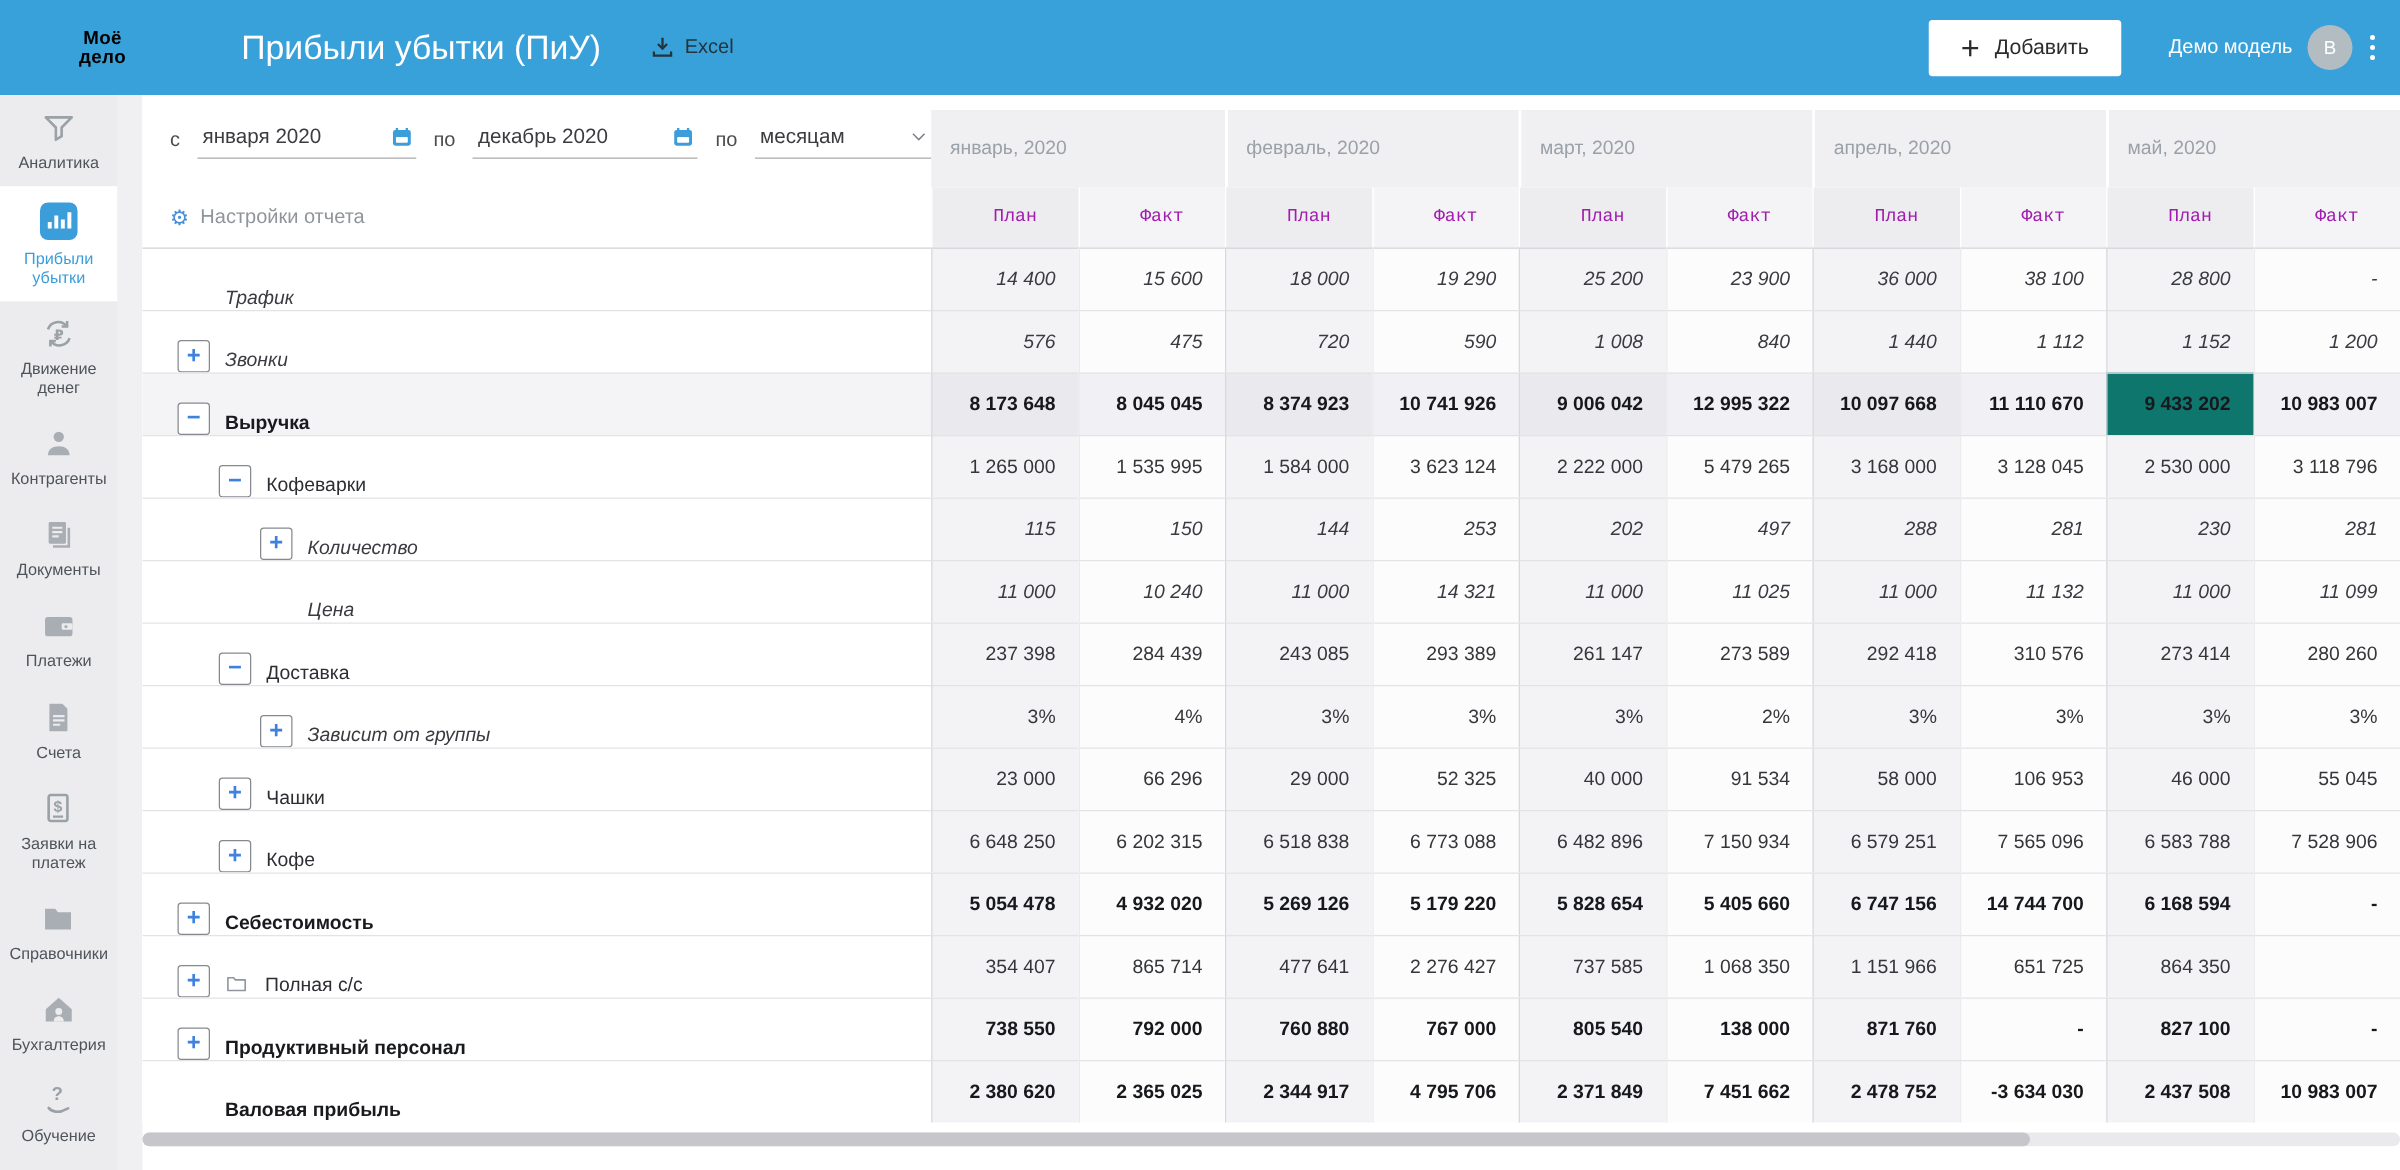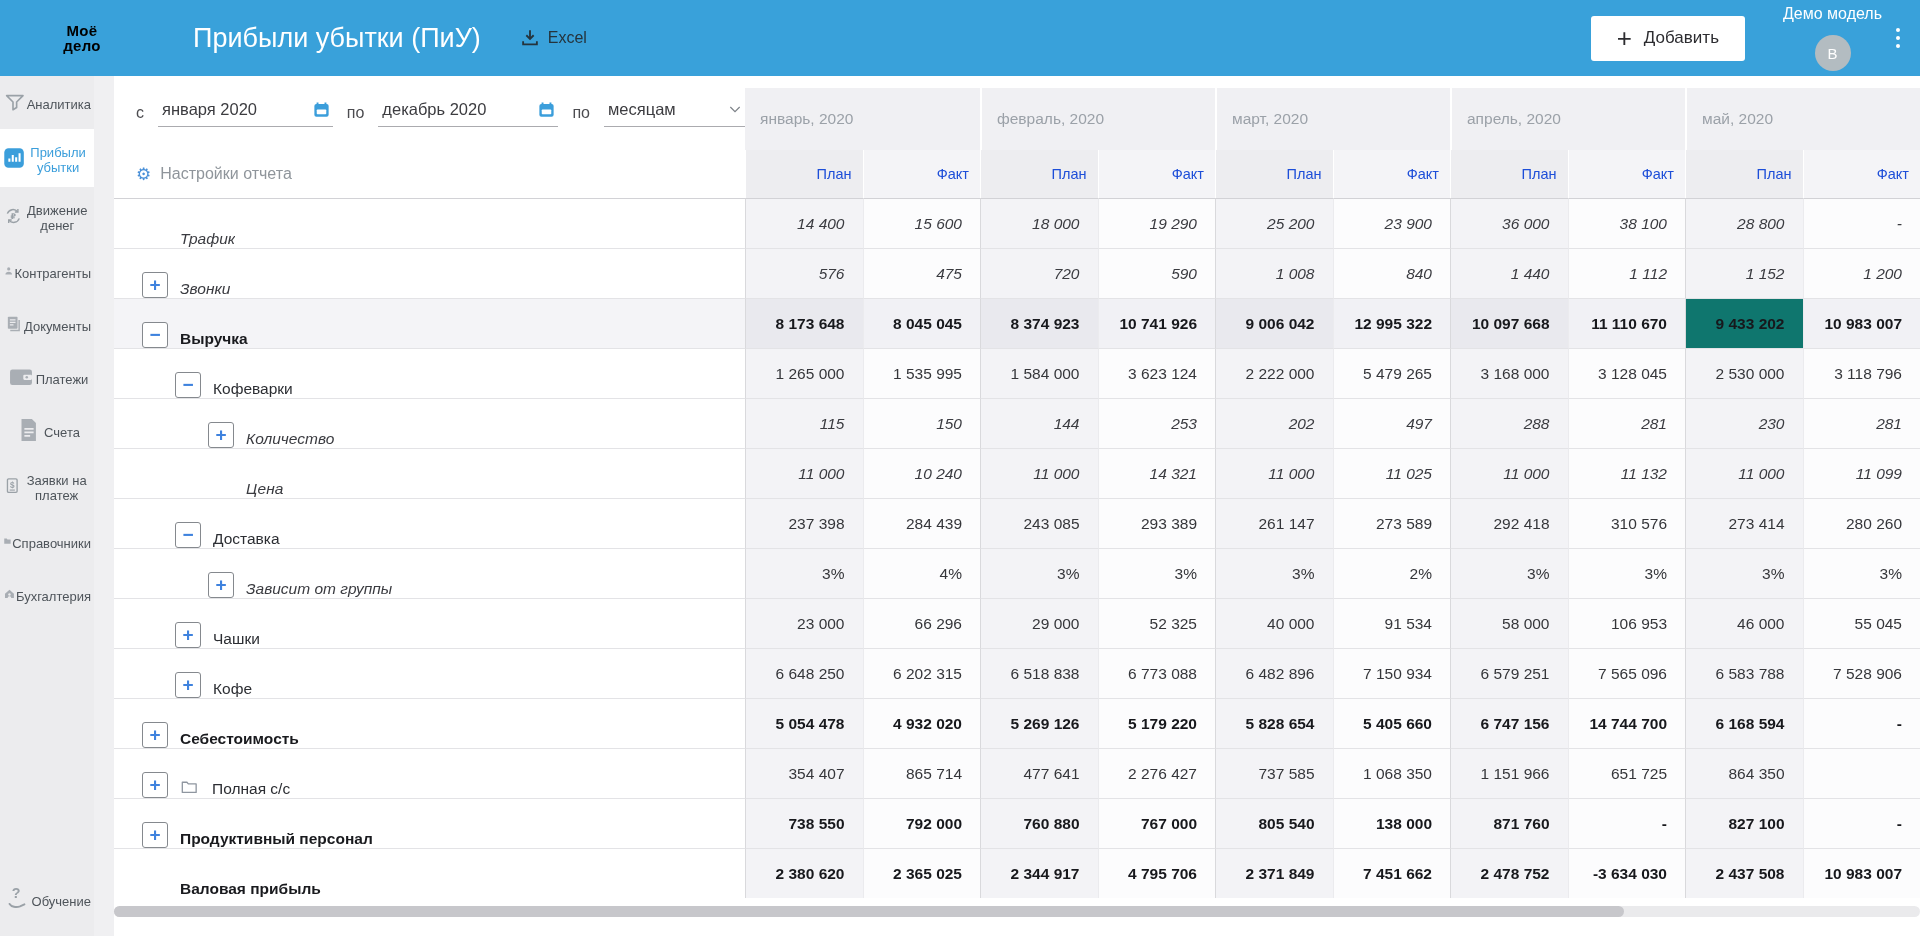--- a/index.html
+++ b/index.html
@@ -12,30 +12,30 @@
   .logo { width:94px; text-align:center; color:#000000; font-weight:bold;
     font-size:15px; line-height:15px; letter-spacing:.3px;margin-left:35px; }
   .page-title { color:#fff; font-size:27px; font-weight:500; margin-left:64px; white-space:nowrap; }
   .excel-btn { display:flex; align-items:center; gap:7px; margin-left:38px;
     color:#25333c; font-size:16px; cursor:pointer; }
   .tb-spacer { flex:1; }
   .add-btn { display:flex; align-items:center; gap:12px; background:#fff; border:none;
     border-radius:3px; height:45px; padding:0 26px; font-size:17px; color:#2c2c30;
     font-family:inherit; cursor:pointer; margin-right:38px; }
   .add-btn .plus { font-size:26px; font-weight:300; line-height:20px; color:#2c2c30; }
-  .account { display:flex; align-items:center; gap:12px; color:#fff; font-size:16px; cursor:pointer;flex-direction:column; }
+  .account { display:flex; align-items:center; gap:12px; color:#fff; font-size:16px; cursor:pointer; }
   .avatar { width:36px; height:36px; border-radius:50%; background:#b3bcc1; color:#fff;
     display:flex; align-items:center; justify-content:center; font-size:15px; }
   .kebab { display:flex; flex-direction:column; gap:4px; margin:0 20px 0 14px; cursor:pointer; }
   .kebab .dot { width:4px; height:4px; border-radius:50%; background:#fff; }
 
   
   .sidebar { position:absolute; left:0; top:76px; width:94px; height:860px;
     background:#ececee; display:flex; flex-direction:column; }
-  .side-item { display:flex; flex-direction:row; align-items:center; justify-content:center;
+  .side-item { display:flex; flex-direction:column; align-items:center; justify-content:center;
     padding:11px 3px 12px; cursor:pointer; }
   .side-item .s-label { font-size:13px; line-height:15px; color:#4e545a; text-align:center; margin-top:5px; }
   .side-item.active { background:#fff; }
   .side-item.active .s-label { color:#3b9edb; }
   .side-item.bottom { margin-top:auto; margin-bottom:10px; }
   .side-item svg { display:block; }
 
   
   .gutter { position:absolute; left:94px; top:76px; width:20px; height:860px; background:#f0f0f2; }
   .content { position:absolute; left:114px; top:76px; width:1806px; height:860px; background:#fff; }
@@ -57,22 +57,22 @@
   .month { grid-column:span 2; background:#f0f0f3; border-top:12px solid transparent;
     border-left:2px solid #fff; background-clip:padding-box;
     display:flex; align-items:center; padding-left:15px;
     color:#9ba1a8; font-size:15.5px; }
   .month.first { border-left:none; }
 
   
   .settings { display:flex; align-items:center; gap:9px; padding-left:22px;
     color:#8f959b; font-size:16px; cursor:pointer; }
   .gear { color:#4a90d8; font-size:17px; line-height:17px; }
-  .sub { display:flex; align-items:center; justify-content:flex-end; padding-right:11px;
-    font-size:14.5px; color:#1d4ed8; border-left:1px solid #fff; background-clip:padding-box; }
+  .sub { display:flex; align-items:center; justify-content:flex-end; padding-right:33px;
+    font-size:14.5px; color:#a21caf; border-left:1px solid #fff; background-clip:padding-box;font-family:Liberation Mono, monospace; }
   .sub.plan { background:#ededf0; }
   .sub.fakt { background:#f4f4f7; }
 
   
   .c-label { display:flex; align-items:flex-end; background:#fff; border-top:1px solid #e3e3e6; }
   .c-val { display:flex; align-items:center; justify-content:flex-end; padding-right:18px;
     font-size:15.5px; color:#35363a; border-top:1px solid #e3e3e6; border-left:1px solid #ebebee;
     white-space:nowrap; background:#fcfcfd; }
   .c-val.plan { background:#f3f3f6; }
   .c-val.mb { border-left:1px solid #d9d9dc; }

